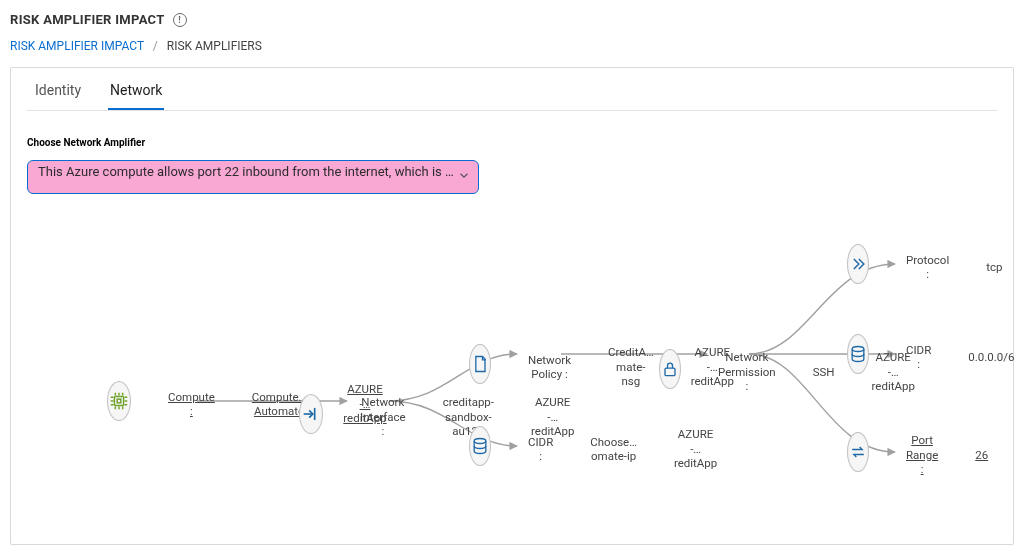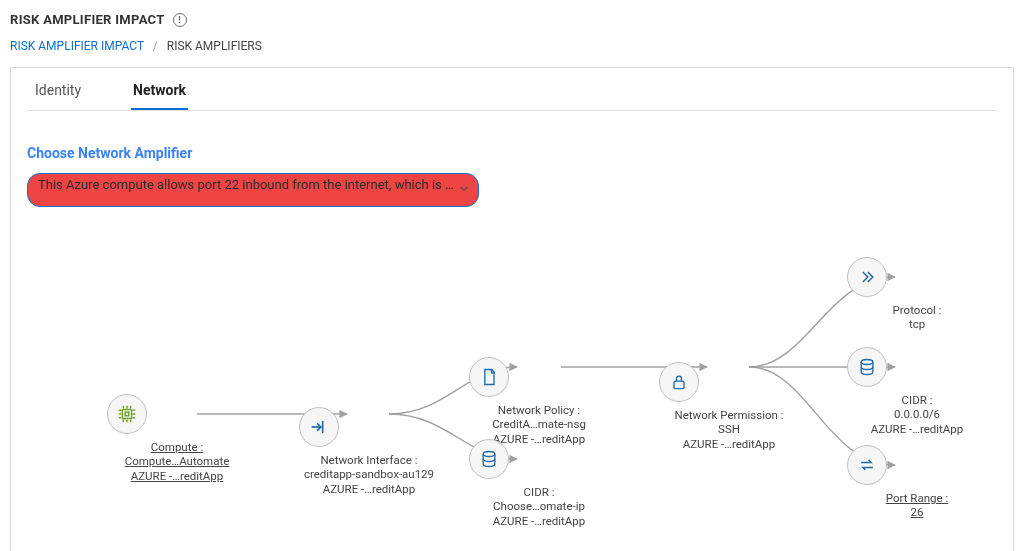--- a/index.html
+++ b/index.html
@@ -40,56 +40,56 @@
   .breadcrumb .sep { color: #999; padding: 0 6px; }
   .breadcrumb .current { color: #444; text-align: center; }
   .panel {
     margin-top: 14px;
     border: 1px solid #d9d9d9;
     border-radius: 2px;
     padding: 0 16px 20px 16px;
   }
   .tabs {
     display: flex;
-    gap: 48px;
+    gap: 25px;
     border-bottom: 1px solid #e2e2e2;
     padding-top: 14px;
     padding-left: 6px;
   }
   .tab {
     padding: 0 2px 10px 2px;
     font-size: 14px;
     color: #555;
     cursor: pointer;
     border-bottom: 2px solid transparent;
   }
   .tab.active {
-    font-weight: 700;
+    font-weight: 400;
     color: #222;
     border-bottom-color: #0a6ed1;
   }
   .section-label {
-    font-size: 14px;
+    font-size: 10px;
     font-weight: 700;
-    color: #3b82f6;
-    margin: 34px 0 12px 0;
+    color: #000000;
+    margin: 26px 0 12px 0;
   }
   .select-wrap {
     position: relative;
     width: 452px;
   }
   .select {
     width: 100%;
     height: 34px;
     border: 1.5px solid #0a6ed1;
-    border-radius: 13px;
+    border-radius: 6px;
     padding: 0 36px 12px 10px;
     font-size: 13px;
     color: #2c2c2c;
-    background: #ef4444;
+    background: #f9a8d4;
     display: flex;
     align-items: center;
     overflow: hidden;
     white-space: nowrap;
     text-overflow: ellipsis;
     cursor: pointer;
   }
   .select-caret {
     position: absolute;
     right: 8px; top: 50%;
@@ -105,25 +105,27 @@
     position: absolute;
     left: 0; top: 0;
     width: 980px;
     height: 300px;
     pointer-events: none;
   }
   .node {
     position: absolute;
     width: 140px;
     display: flex;
-    flex-direction: column;
+    flex-direction: row;
+    align-items: center;
     font-size: 11.5px;
     line-height: 1.25;
     color: #444;
     text-align: center;
+    gap: 37px;
   }
   .node .circle {
     width: 40px; height: 40px;
     border-radius: 50%;
     border: 1px solid #c2c2c2;
     background: #f6f6f6;
     display: flex;
     align-items: center;
     justify-content: center;
     margin-bottom: 6px;

